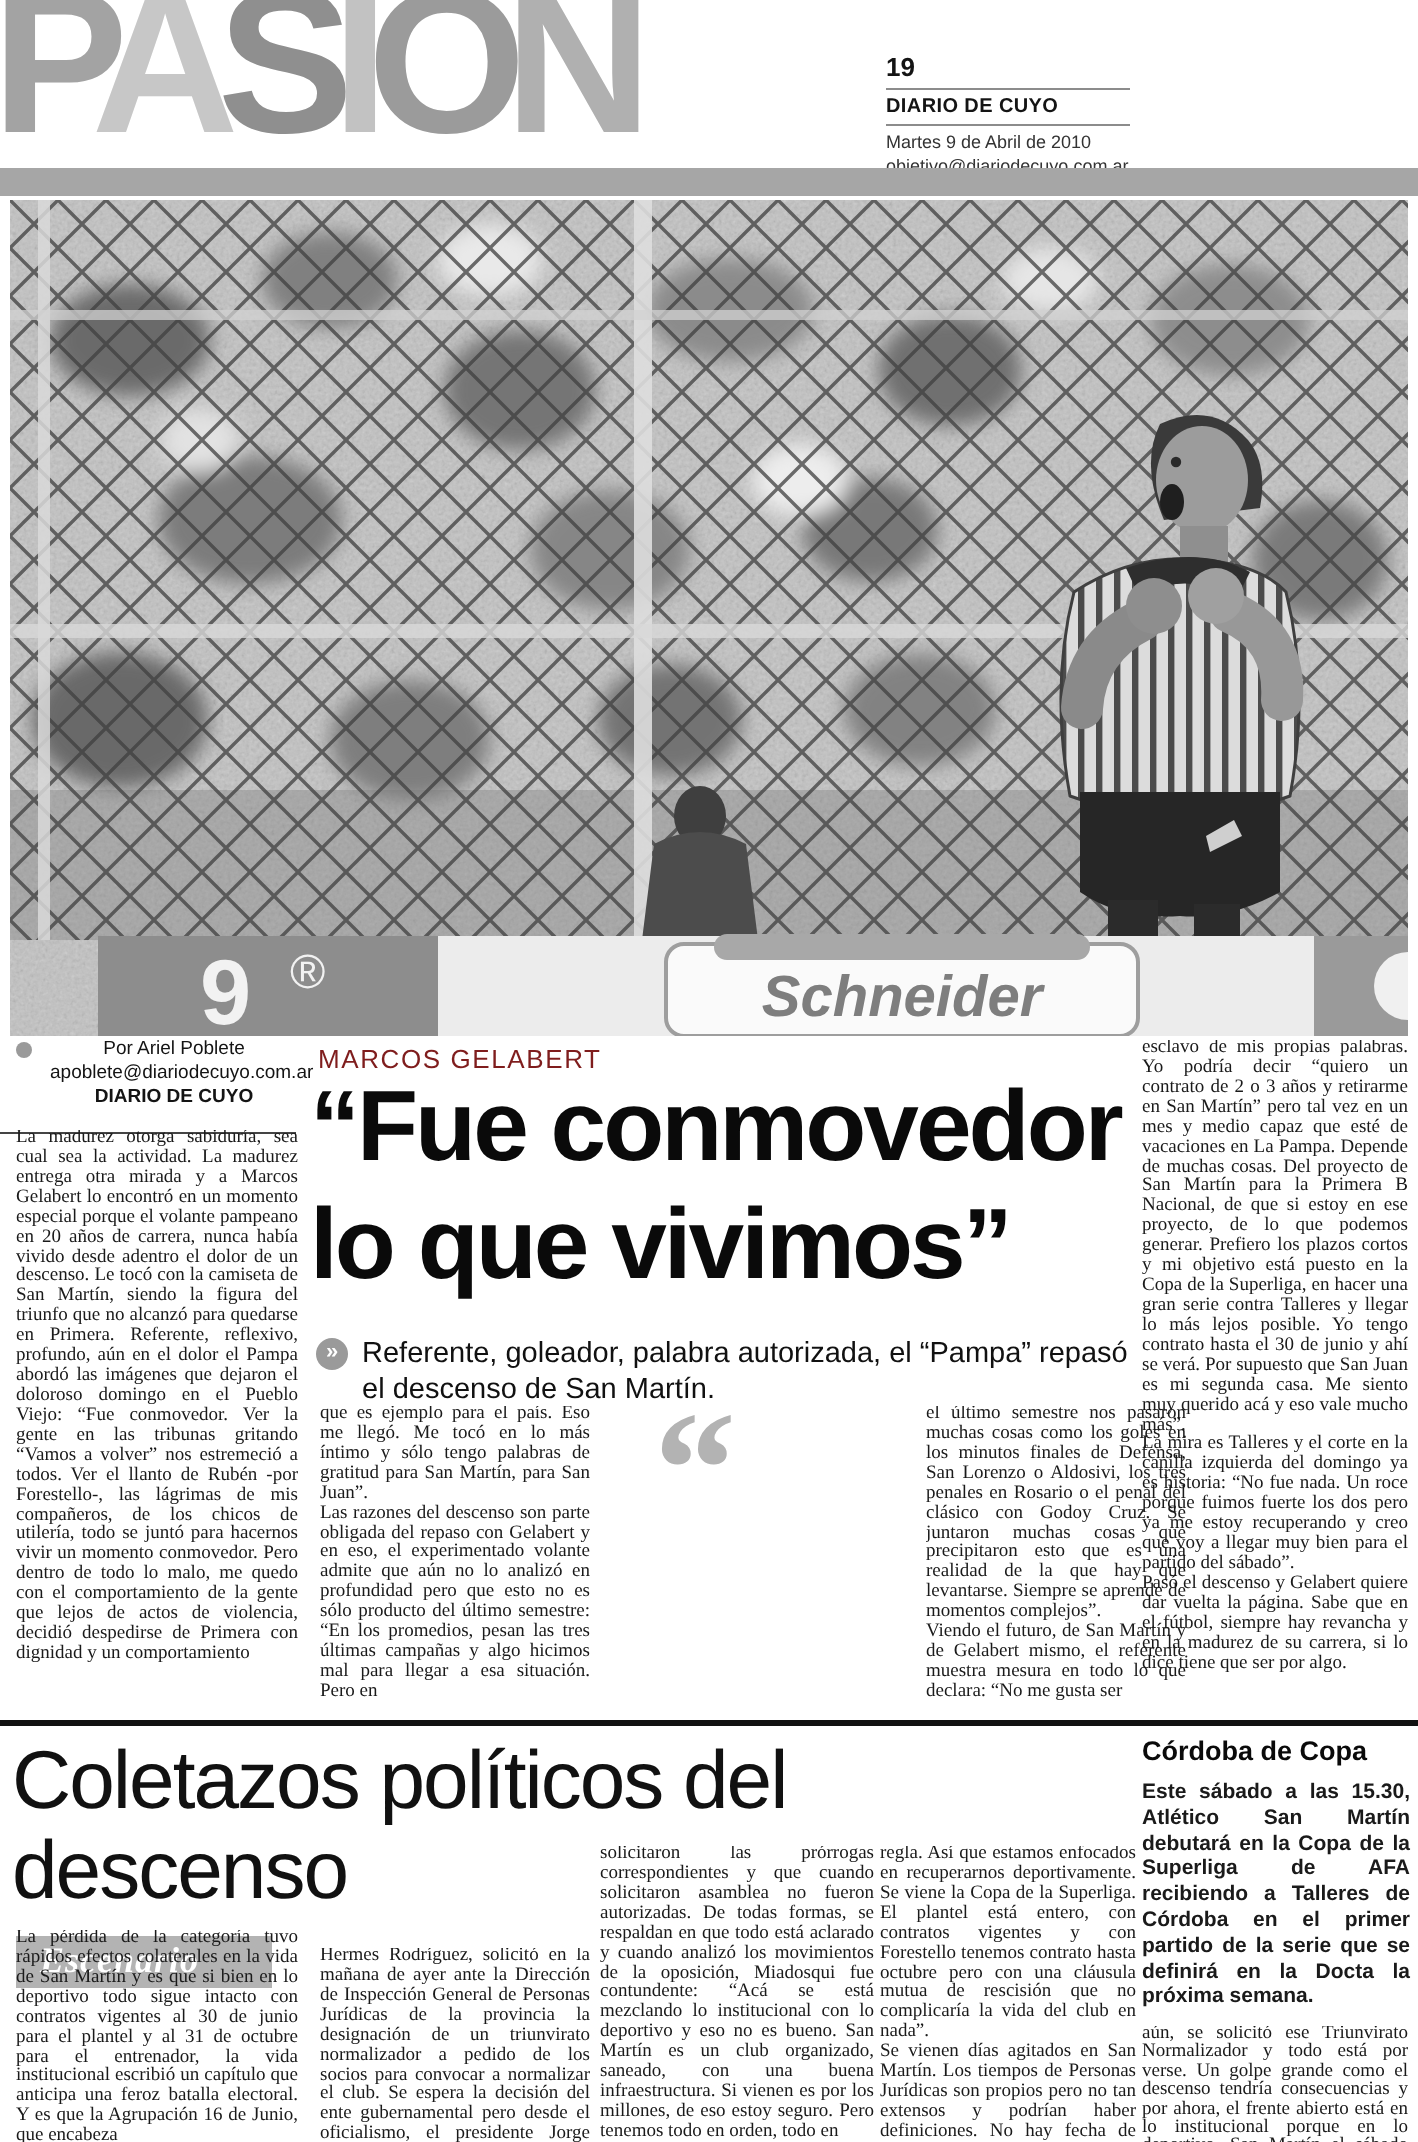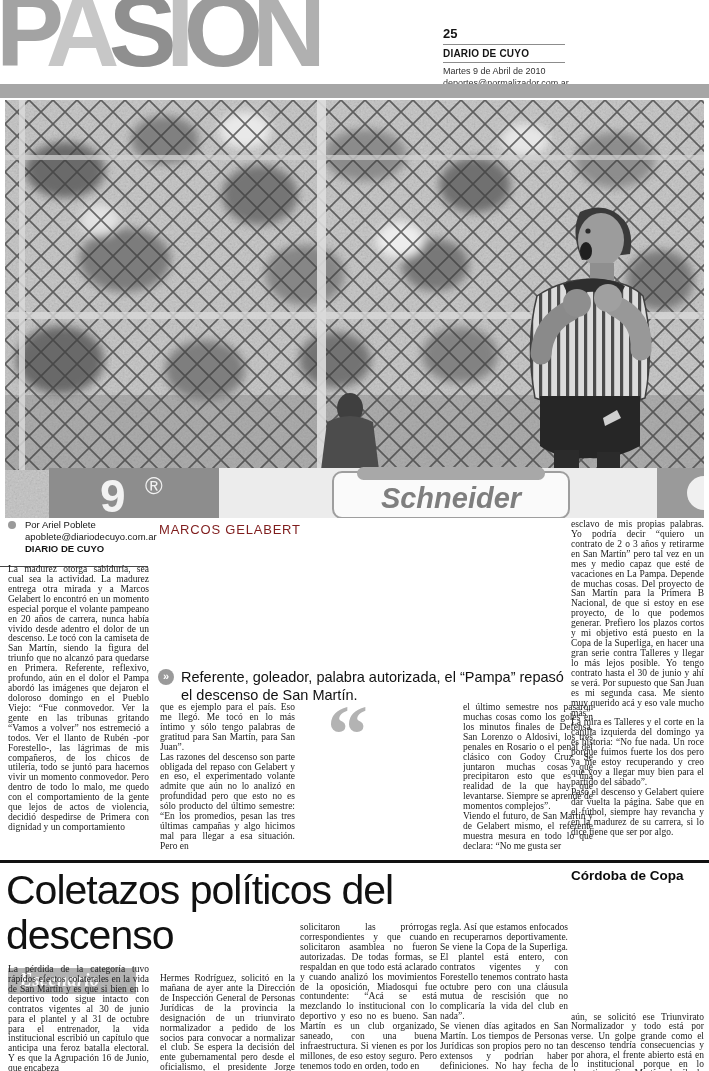--- a/index.html
+++ b/index.html
@@ -14,21 +14,21 @@
   .mh-rule{border:none;border-top:1px solid #8c8c8c;margin:3px 0;}
   .mh-brand{font-size:10px;font-weight:bold;letter-spacing:.2px;}
   .mh-date,.mh-email{font-size:9px;color:#333;margin-top:2px;}
   .gray-bar{position:absolute;left:0;top:84px;width:709px;height:14px;background:var(--masthead-bar,#a6a6a6);}
   
   .photo{position:absolute;left:5px;top:100px;width:699px;height:418px;background:#bdbdbd;overflow:hidden;}
   
   .byline{position:absolute;left:8px;top:519px;width:141px;padding-bottom:6px;
           font-family:"Liberation Sans","DejaVu Sans",sans-serif;font-size:9.5px;line-height:1.25;}
   .byline-dot{position:absolute;left:0;top:2px;width:8px;height:8px;border-radius:50%;background:#9a9a9a;}
-  .byline-text{margin-left:17px;}
+  .byline-text{margin-left:17px;text-align:center;}
   .byline-brand{font-weight:bold;}
   .byline-rule{position:absolute;left:0px;top:558px;width:148px;border:none;border-top:1.5px solid #444;}
   
   .kicker{position:absolute;left:159px;top:522px;font-family:"Liberation Sans","DejaVu Sans",sans-serif;
           font-size:13px;letter-spacing:.8px;color:#7f1d1d;}
   .headline{position:absolute;left:155px;top:534px;width:420px;margin:0;
             font-family:"Liberation Sans","DejaVu Sans",sans-serif;font-weight:bold;
             font-size:50px;line-height:1.17;letter-spacing:-1.5px;color:#0a0a0a;}
   .subhead{position:absolute;left:158px;top:668px;width:408px;display:flex;gap:7px;
            font-family:"Liberation Sans","DejaVu Sans",sans-serif;font-size:14.5px;line-height:1.26;color:#111;}
@@ -64,26 +64,26 @@
   .copa-body{position:absolute;left:571px;top:890px;width:134px;font-family:"Liberation Sans","DejaVu Sans",sans-serif;
              font-weight:bold;font-size:10.5px;line-height:1.22;text-align:justify;color:#1a1a1a;}
 </style>
 </head>
 <body>
 
 <div class="page">
 
   <div class="mh-title"><span style="color: rgb(163, 163, 163);">P</span><span style="color: rgb(199, 199, 199);">A</span><span style="color: rgb(143, 143, 143);">S</span><span style="color: rgb(194, 194, 194);">I</span><span style="color: rgb(155, 155, 155);">Ó</span><span style="color: rgb(176, 176, 176);">N</span></div>
   <div class="mh-right">
-    <div class="mh-pageno">25</div>
+    <div class="mh-pageno">19</div>
     <hr class="mh-rule">
     <div class="mh-brand">DIARIO DE CUYO</div>
     <hr class="mh-rule">
     <div class="mh-date">Martes 9 de Abril de 2010</div>
-    <div class="mh-email">deportes@normalizador.com.ar</div>
+    <div class="mh-email">objetivo@diariodecuyo.com.ar</div>
   </div>
   <div class="gray-bar"></div>
 
   <div class="photo">
     <svg width="699" height="418" viewBox="0 0 699 418" xmlns="http://www.w3.org/2000/svg">
       <defs>
         <pattern id="mesh" width="24" height="24" patternUnits="userSpaceOnUse">
           <path d="M0 0 L24 24 M24 0 L0 24" stroke="#3e3e3e" stroke-width="1.7" opacity="0.75"></path>
         </pattern>
         <pattern id="stripes" width="9" height="10" patternUnits="userSpaceOnUse">
@@ -174,20 +174,21 @@
     <span class="byline-dot"></span>
     <div class="byline-text">
       <div>Por Ariel Poblete</div>
       <div>apoblete@diariodecuyo.com.ar</div>
       <div class="byline-brand">DIARIO DE CUYO</div>
     </div>
   </div>
   <hr class="byline-rule">
 
   <div class="kicker">MARCOS GELABERT</div>
+  <h1 class="headline"><span>“Fue conmovedor</span><br><span>lo que vivimos”</span></h1>
 
   <div class="subhead">
     <span class="subhead-bullet">»</span>
     <span>Referente, goleador, palabra autorizada, el “Pampa” repasó el descenso de San Martín.</span>
   </div>
 
   <div class="col colA">La madurez otorga sabiduría, sea cual sea la actividad. La madurez entrega otra mirada y a Marcos Gelabert lo encontró en un momento especial porque el volante pampeano en 20 años de carrera, nunca había vivido desde adentro el dolor de un descenso. Le tocó con la camiseta de San Martín, siendo la figura del triunfo que no alcanzó para quedarse en Primera. Referente, reflexivo, profundo, aún en el dolor el Pampa abordó las imágenes que dejaron el doloroso domingo en el Pueblo Viejo: “Fue conmovedor. Ver la gente en las tribunas gritando “Vamos a volver” nos estremeció a todos. Ver el llanto de Rubén -por Forestello-, las lágrimas de mis compañeros, de los chicos de utilería, todo se juntó para hacernos vivir un momento conmovedor. Pero dentro de todo lo malo, me quedo con el comportamiento de la gente que lejos de actos de violencia, decidió despedirse de Primera con dignidad y un comportamiento</div>
   <div class="col colB">que es ejemplo para el país. Eso me llegó. Me tocó en lo más íntimo y sólo tengo palabras de gratitud para San Martín, para San Juan”.
 Las razones del descenso son parte obligada del repaso con Gelabert y en eso, el experimentado volante admite que aún no lo analizó en profundidad pero que esto no es sólo producto del último semestre: “En los promedios, pesan las tres últimas campañas y algo hicimos mal para llegar a esa situación. Pero en</div>
   <div class="pq-icon">“</div>
@@ -202,14 +203,15 @@
   <h2 class="headline2">Coletazos políticos del descenso</h2>
   <div class="escenario">Escenario</div>
   <div class="col b1">La pérdida de la categoría tuvo rápidos efectos colaterales en la vida de San Martín y es que si bien en lo deportivo todo sigue intacto con contratos vigentes al 30 de junio para el plantel y al 31 de octubre para el entrenador, la vida institucional escribió un capítulo que anticipa una feroz batalla electoral. Y es que la Agrupación 16 de Junio, que encabeza</div>
   <div class="col b2">Hermes Rodríguez, solicitó en la mañana de ayer ante la Dirección de Inspección General de Personas Jurídicas de la provincia la designación de un triunvirato normalizador a pedido de los socios para convocar a normalizar el club. Se espera la decisión del ente gubernamental pero desde el oficialismo, el presidente Jorge Miadosqui aclaró que la institución está ajustada a derecho y sujeta a las decisiones de Personas Jurídicas. El titular verdinegro aclaró que ellos</div>
   <div class="col b3">solicitaron las prórrogas correspondientes y que cuando solicitaron asamblea no fueron autorizadas. De todas formas, se respaldan en que todo está aclarado y cuando analizó los movimientos de la oposición, Miadosqui fue contundente: “Acá se está mezclando lo institucional con lo deportivo y eso no es bueno. San Martín es un club organizado, saneado, con una buena infraestructura. Si vienen es por los millones, de eso estoy seguro. Pero tenemos todo en orden, todo en</div>
   <div class="col b4">regla. Así que estamos enfocados en recuperarnos deportivamente. Se viene la Copa de la Superliga. El plantel está entero, con contratos vigentes y con Forestello tenemos contrato hasta octubre pero con una cláusula mutua de rescisión que no complicaría la vida del club en nada”.
 Se vienen días agitados en San Martín. Los tiempos de Personas Jurídicas son propios pero no tan extensos y podrían haber definiciones. No hay fecha de asamblea</div>
   <div class="col b5">aún, se solicitó ese Triunvirato Normalizador y todo está por verse. Un golpe grande como el descenso tendría consecuencias y por ahora, el frente abierto está en lo institucional porque en lo deportivo, San Martín el sábado volverá a salir a jugar en la cancha con Talleres, paradójicamente.</div>
 
   <div class="copa-title">Córdoba de Copa</div>
+  <div class="copa-body">Este sábado a las 15.30, Atlético San Martín debutará en la Copa de la Superliga de AFA recibiendo a Talleres de Córdoba en el primer partido de la serie que se definirá en la Docta la próxima semana.</div>
 
 </div>
 
 </body></html>

